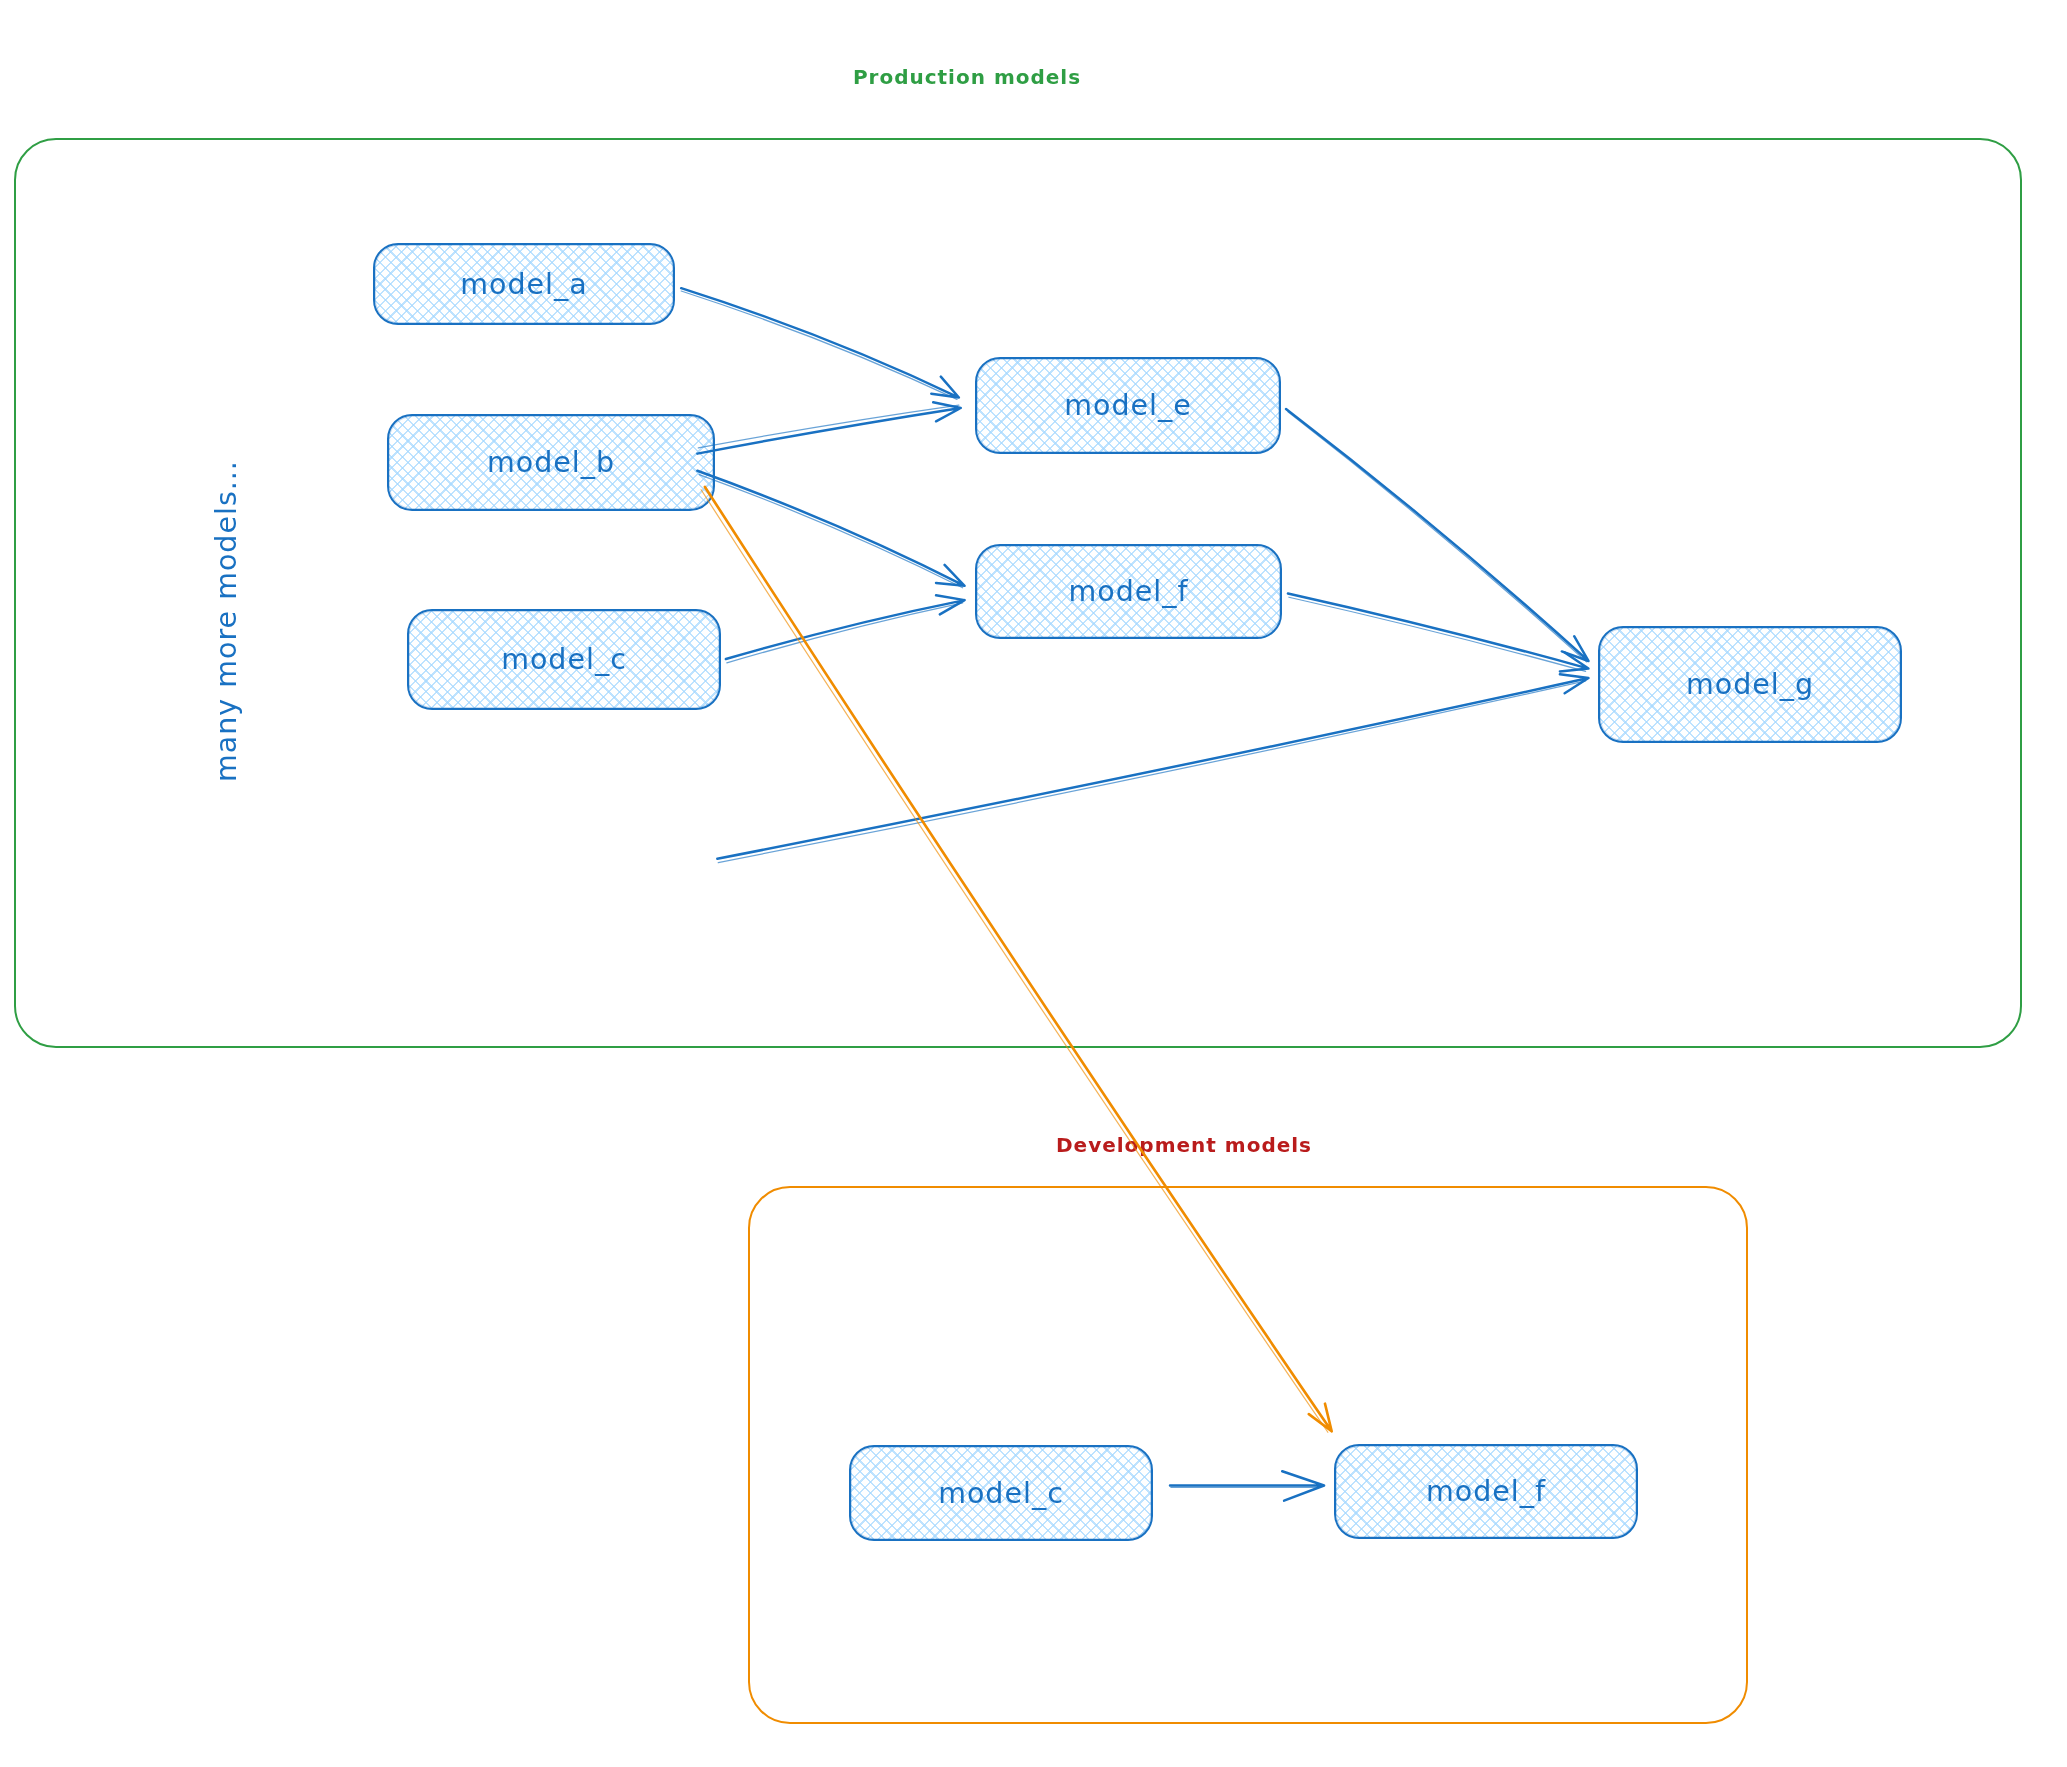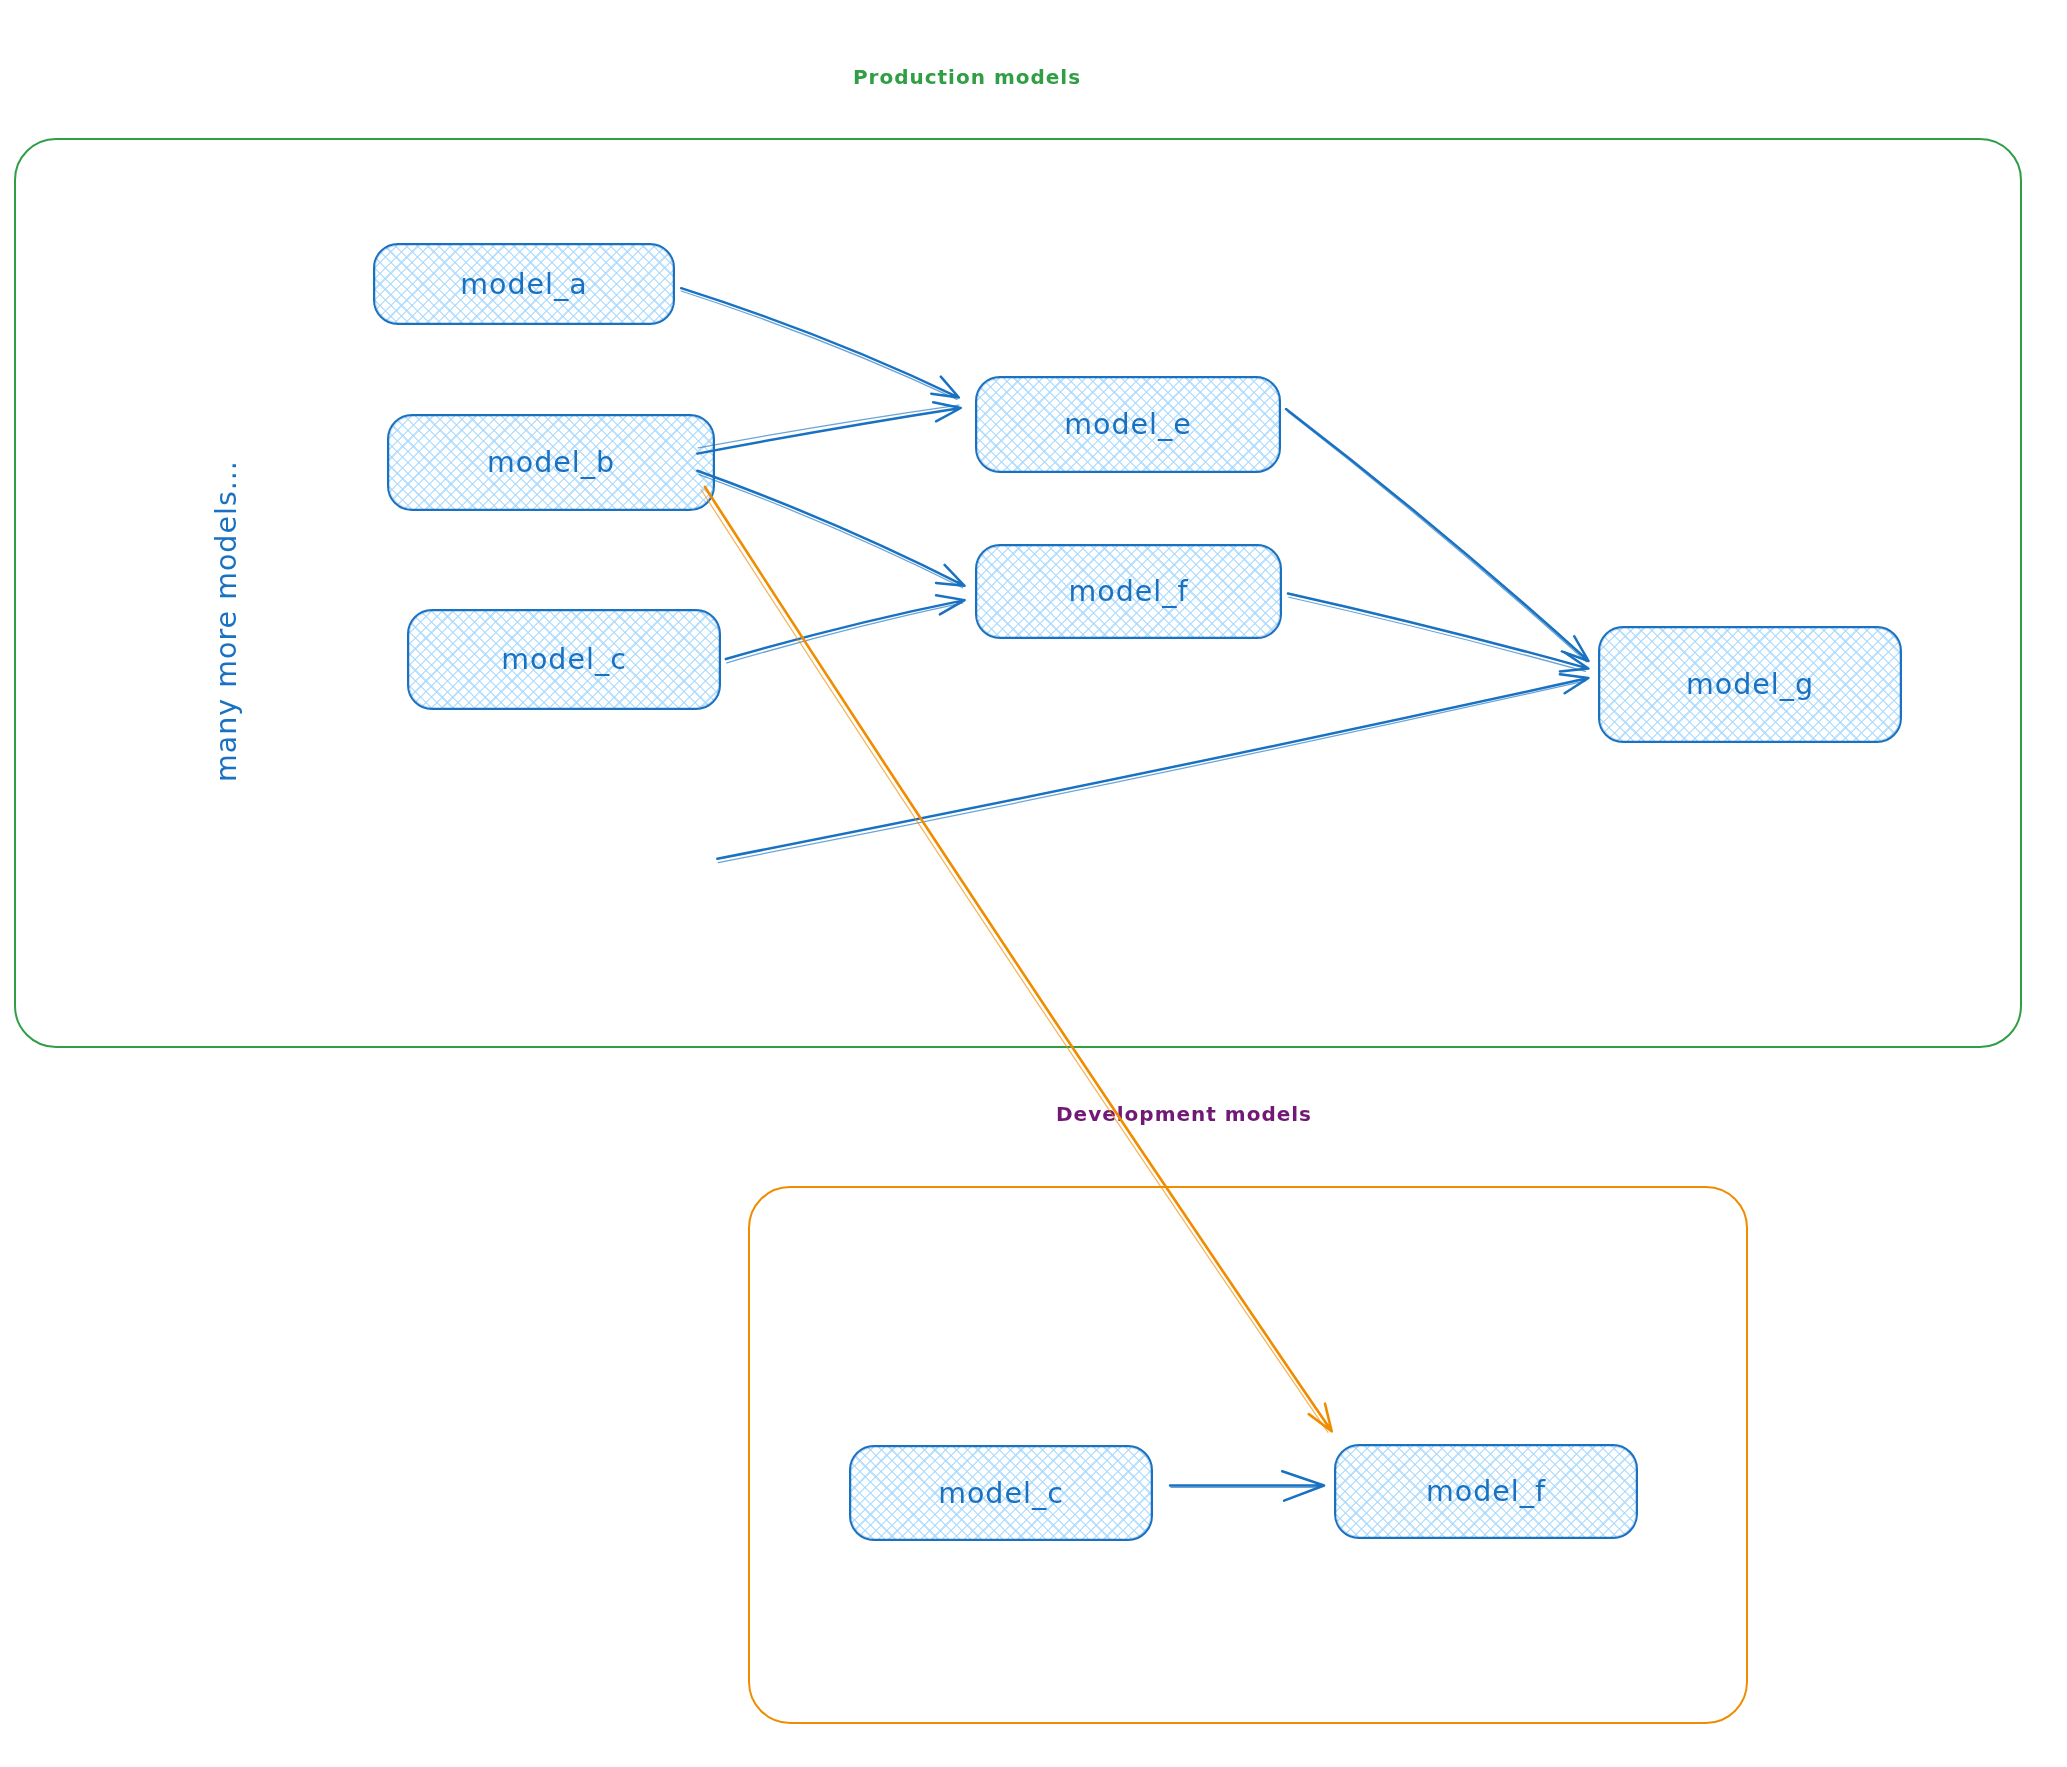--- a/index.html
+++ b/index.html
@@ -31,21 +31,21 @@
 
   .group-title {
     position: absolute;
     transform: translateX(-50%);
     font-size: 20px;
     font-weight: 600;
     letter-spacing: 1px;
     white-space: nowrap;
   }
   .group-title.production { left: 967px; top: 65px; color: #2f9e44; }
-  .group-title.development { left: 1184px; top: 1102px; color: #701a75; }
+  .group-title.development { left: 1184px; top: 1133px; color: #b91c1c; }
 
   .side-note {
     position: absolute;
     left: 226px; top: 621px;
     transform: translate(-50%, -50%) rotate(-90deg);
     color: #1971c2;
     font-size: 28.5px;
     font-weight: 500;
     letter-spacing: 1px;
     white-space: nowrap;
@@ -70,21 +70,21 @@
     font-size: 28.5px;
     font-weight: 500;
     letter-spacing: 1px;
     white-space: nowrap;
   }
 
   .node.a  { left: 373px;  top: 243px;  width: 302px; height: 82px; }
   .node.b  { left: 387px;  top: 414px;  width: 328px; height: 97px; }
   .node.c  { left: 407px;  top: 609px;  width: 314px; height: 101px; }
   .node.d  { left: 401px;  top: 818px;  width: 310px; height: 97px; }
-  .node.e  { left: 975px; top: 357px;  width: 306px; height: 97px; margin-top: 19px; }
+  .node.e  { left: 975px; top: 357px;  width: 306px; height: 97px; }
   .node.f  { left: 975px; top: 544px;  width: 307px; height: 95px; }
   .node.g  { left: 1598px; top: 626px;  width: 304px; height: 117px; }
   .node.dc { left: 849px;  top: 1445px; width: 304px; height: 96px; }
   .node.df { left: 1334px; top: 1444px; width: 304px; height: 95px; }
 
   
   svg.edges {
     position: absolute;
     left: 0; top: 0;
     width: 2068px; height: 1767px;

